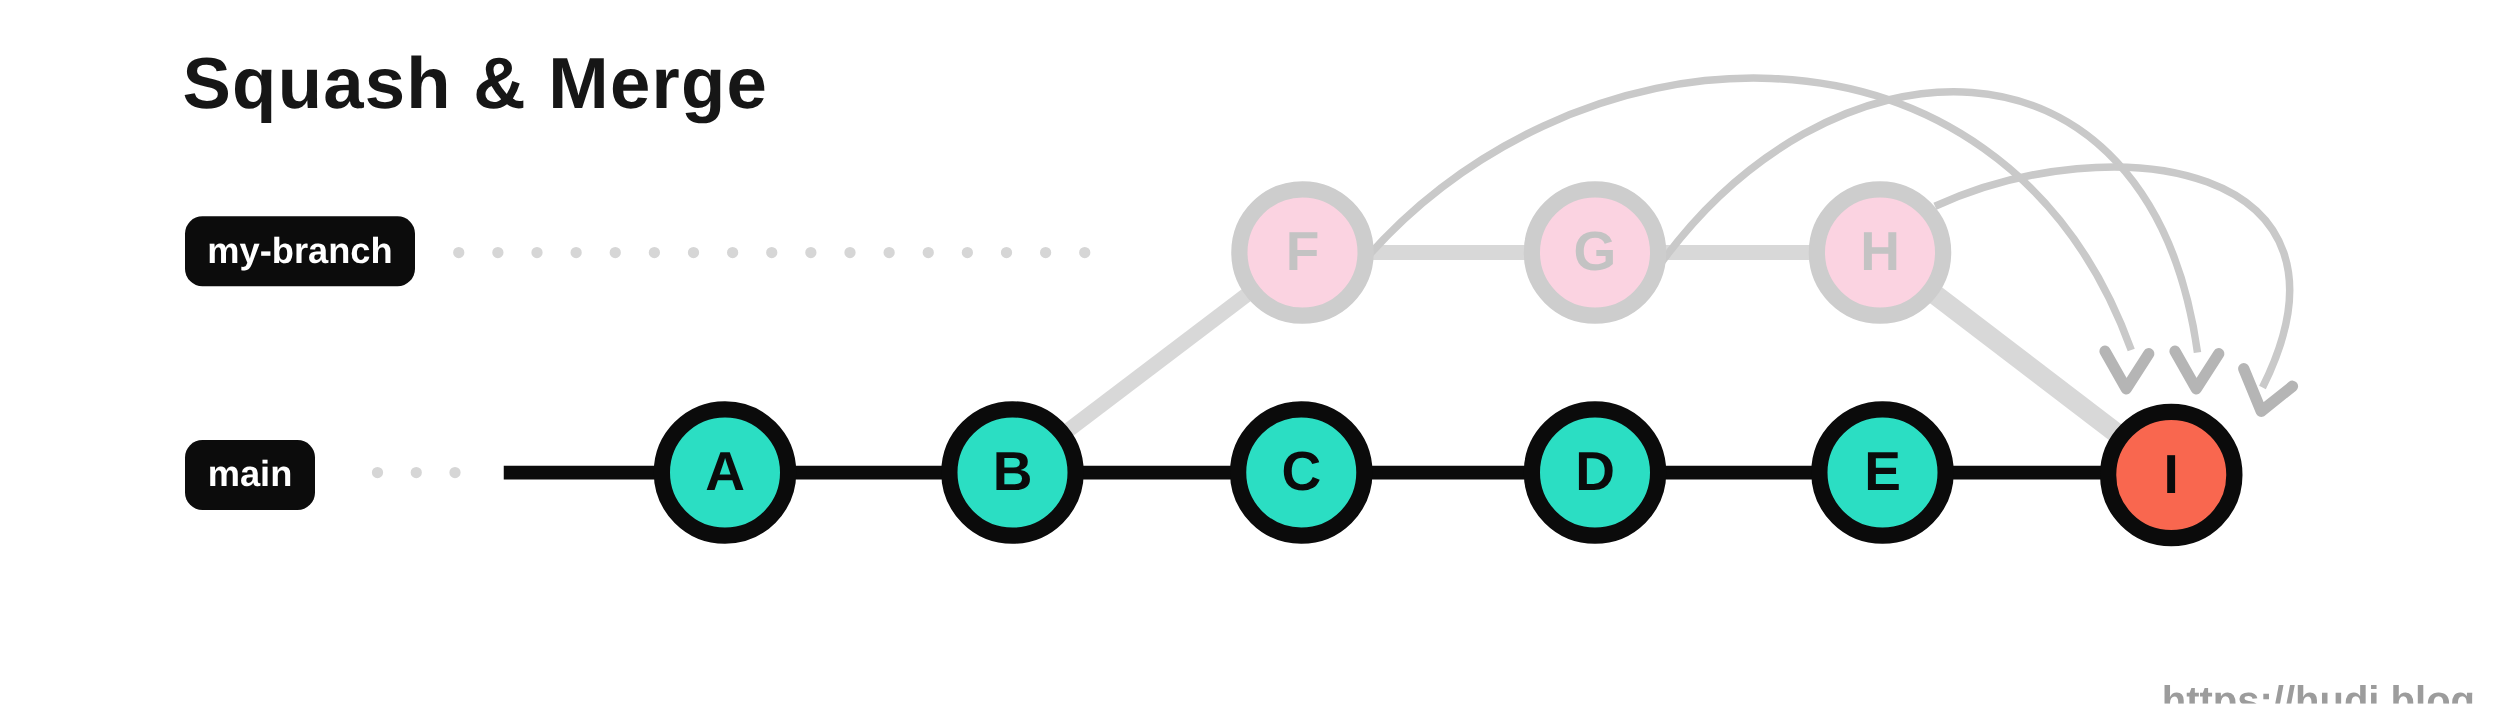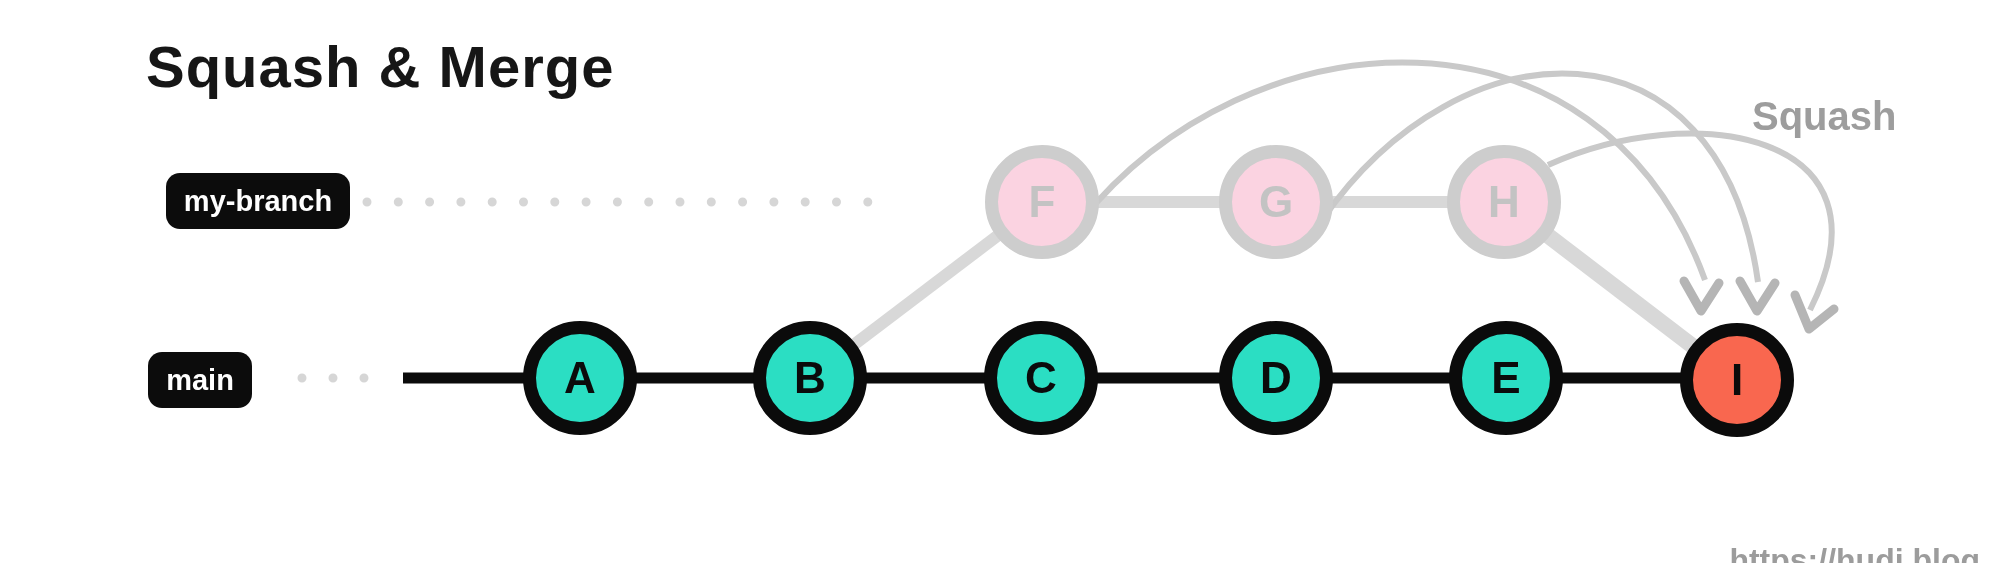--- a/index.html
+++ b/index.html
@@ -11,21 +11,21 @@
   #diagram-svg{position:absolute;left:0;top:0;}
   #title{
     left:146px;top:38px;font-size:58px;font-weight:bold;color:#161616;
     letter-spacing:1px;line-height:1;white-space:nowrap;
   }
   .pill{
     position:absolute;background:#0c0c0c;color:#ffffff;font-weight:bold;
     border-radius:14px;display:flex;align-items:center;justify-content:center;
     box-sizing:border-box;white-space:nowrap;
   }
-  #pill-my-branch{left:148px;top:173px;width:184px;height:56px;font-size:29px;margin-left:18px;}
+  #pill-my-branch{left:148px;top:173px;width:184px;height:56px;font-size:29px;}
   #pill-main{left:148px;top:352px;width:104px;height:56px;font-size:29px;}
   .commit{
     position:absolute;width:88px;height:88px;border-radius:50%;
     display:flex;align-items:center;justify-content:center;
     font-size:44px;font-weight:bold;box-sizing:content-box;line-height:1;
   }
   .commit.on-main{border:13px solid #0b0b0b;background:#2bdec3;color:#0b0b0b;}
   .commit.merge{border:13px solid #0b0b0b;background:#f9674f;color:#0b0b0b;}
   .commit.faded{border:13px solid #cdcdcd;background:#fbd3e1;color:#c3c3c3;}
   #squash-label{
@@ -77,18 +77,17 @@
   <div class="commit faded" style="left:1447px;top:145px;">H</div>
 
   <div class="commit on-main" style="left:523px;top:321px;">A</div>
   <div class="commit on-main" style="left:753px;top:321px;">B</div>
   <div class="commit on-main" style="left:984px;top:321px;">C</div>
   <div class="commit on-main" style="left:1219px;top:321px;">D</div>
   <div class="commit on-main" style="left:1449px;top:321px;">E</div>
 
   <div class="commit merge" style="left:1680px;top:323px;">I</div>
 
-  <div class="abs" id="squash-label">Squash</div>
 
 
   <div class="abs" id="watermark">https://hudi.blog</div>
 
 </div>
 
 </body></html>

